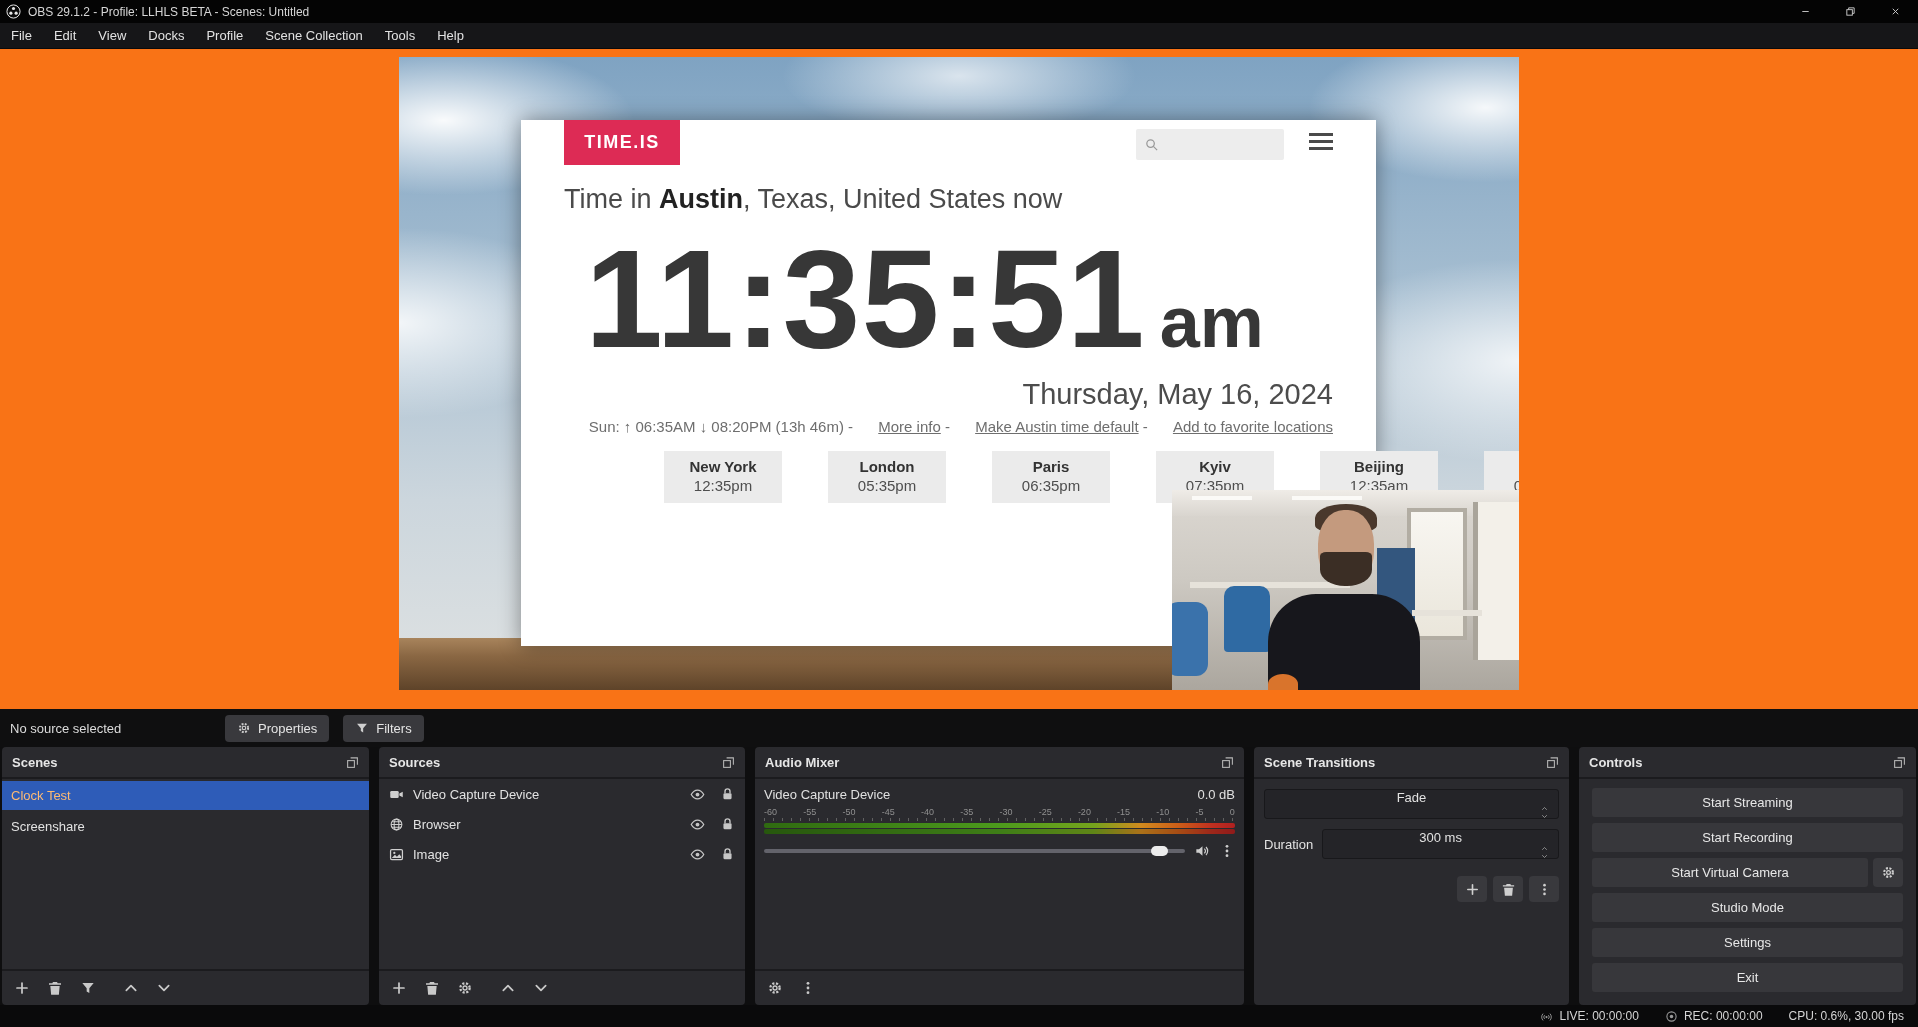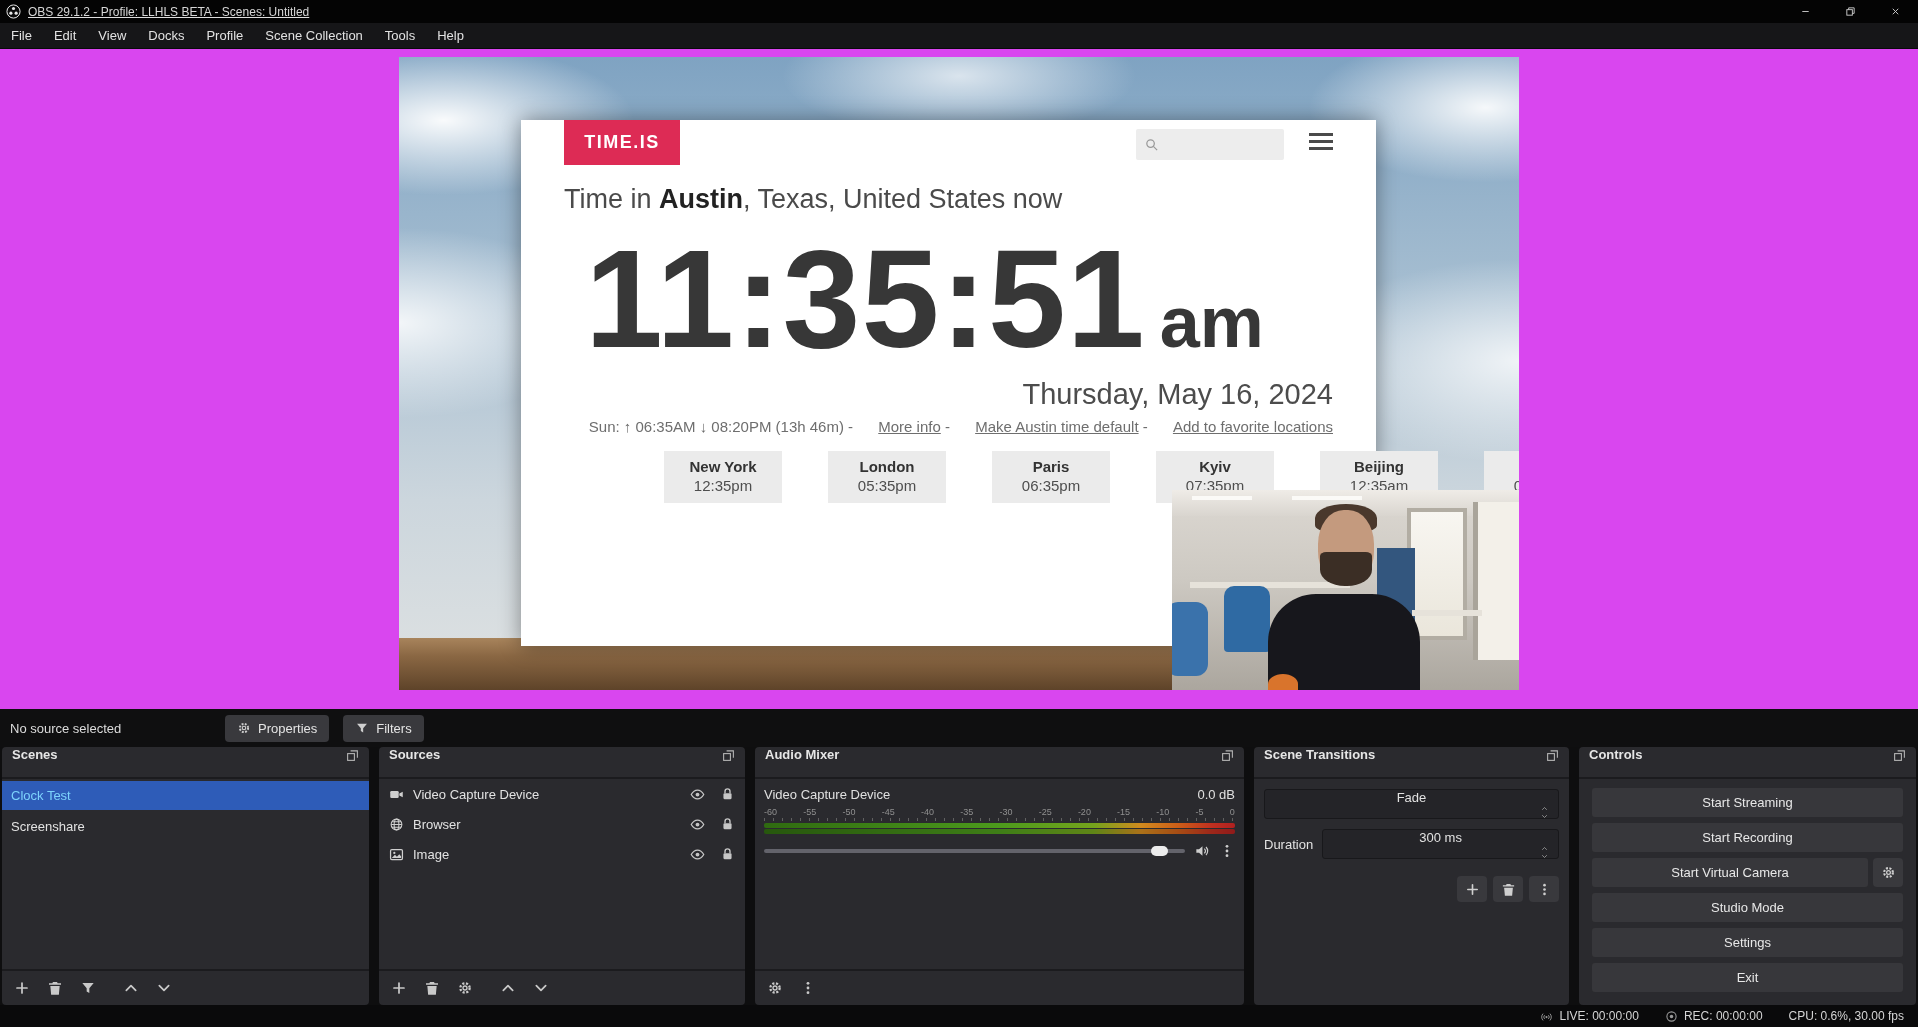--- a/index.html
+++ b/index.html
@@ -4,33 +4,33 @@
 <style>
   * { box-sizing: border-box; margin: 0; padding: 0; }
   html,body { width:1918px; height:1027px; overflow:hidden; }
   body {
     font-family:"Liberation Sans", sans-serif;
     background:#0e0e0f; color:#dedede; cursor:default; user-select:none;
   }
   .ic { display:block; }
 
   
-  .titlebar { height:23px; background:#040404; display:flex; align-items:center; padding-left:6px;text-decoration:underline; }
+  .titlebar { height:23px; background:#040404; display:flex; align-items:center; padding-left:6px; }
   .titlebar .logo { width:15px; height:15px; margin-right:7px; }
   .titlebar .title { font-size:12px; color:#d6d6d6; }
   .win-btns { margin-left:auto; display:flex; height:23px; }
   .win-btn { width:45px; display:flex; align-items:center; justify-content:center; color:#cfcfcf; }
   .win-btn svg { width:11px; height:11px; }
 
   
   .menubar { height:26px; background:#161618; display:flex; align-items:center; border-bottom:1px solid #0a0a0b;text-align:center; }
   .menu-item { padding:0 11px; font-size:13px; color:#e2e2e2; line-height:25px; }
 
   
-  .preview { position:relative; height:660px; background:#d946ef; }
+  .preview { position:relative; height:660px; background:#f97316; }
   .canvas { position:absolute; left:399px; top:8px; width:1120px; height:633px; overflow:hidden;
     background-image:
       radial-gradient(ellipse 280px 110px at 4% 10%, rgba(255,255,255,.95) 0%, rgba(255,255,255,0) 68%),
       radial-gradient(ellipse 300px 140px at 0% 42%, rgba(255,255,255,.85) 0%, rgba(255,255,255,0) 68%),
       radial-gradient(ellipse 260px 110px at 97% 8%, rgba(255,255,255,.92) 0%, rgba(255,255,255,0) 68%),
       radial-gradient(ellipse 320px 150px at 100% 48%, rgba(255,255,255,.8) 0%, rgba(255,255,255,0) 68%),
       radial-gradient(ellipse 260px 90px at 50% 3%, rgba(255,255,255,.7) 0%, rgba(255,255,255,0) 68%),
       linear-gradient(180deg,#7fa3c2 0%,#a9c0d2 40%,#ccd6dd 70%,#dfe2e2 100%);
   }
   .sand { position:absolute; left:0; right:0; bottom:0; height:52px;
@@ -92,37 +92,37 @@
   
   .selbar { height:38px; display:flex; align-items:center; background:#0f0f10; padding-left:10px; }
   .selbar .status { font-size:13px; color:#dcdcdc; width:215px; }
   .sel-btn { height:27px; display:flex; align-items:center; gap:7px; background:#39393d;
     border-radius:4px; padding:0 12px; font-size:13px; color:#e4e4e4; margin-right:14px; }
   .sel-btn .ic { width:14px; height:14px; color:#cfcfcf; }
 
   
   .docks { display:flex; gap:10px; padding:0 2px; height:258px; }
   .dock { background:#2a2a2e; border-radius:4px; display:flex; flex-direction:column; overflow:hidden; }
-  .dock-header { height:27px; flex:none; display:flex; align-items:flex-end; padding:15px 10px;
+  .dock-header { height:27px; flex:none; display:flex; align-items:center; padding:15px 10px;
     font-size:13px; font-weight:700; color:#e6e6e6; border-bottom:2px solid #1b1b1e; }
   .dock-header .ic { width:13px; height:13px; margin-left:auto; color:#b5b5b5; }
   .dock-body { flex:1; position:relative; }
   .dock-toolbar { height:36px; flex:none; display:flex; align-items:center; gap:17px;
     padding:0 12px; border-top:2px solid #1b1b1e; color:#c9c9c9; }
   .dock-toolbar .ic { width:16px; height:16px; }
   .tb-gap { margin-left:10px; }
 
   .d-scenes { width:367px; }
   .d-sources { width:366px; }
   .d-mixer { width:489px; }
   .d-trans { width:315px; }
   .d-controls { width:337px; }
 
   .scene-item { height:29px; line-height:29px; padding-left:9px; font-size:13px; color:#e2e2e2; margin-top:2px; }
-  .scene-item.selected { background:#2e5cb8; color:#7dd3fc; margin-top:2px; }
+  .scene-item.selected { background:#2e5cb8; color:#fdba74; margin-top:2px; }
 
   .src-row { height:30px; display:flex; align-items:center; padding:0 10px; gap:9px; font-size:13px; color:#e2e2e2; }
   .src-row .type-ic { width:15px; height:15px; color:#cfcfcf; }
   .src-row .lbl { flex:1; }
   .src-row .ic.small { width:15px; height:15px; color:#c6c6c6; }
   .src-row .ic.small + .ic.small { margin-left:6px; }
 
   .mix-body { padding:8px 9px 0 9px; }
   .mix-head { display:flex; font-size:13px; color:#e0e0e0; }
   .mix-head .db { margin-left:auto; }

